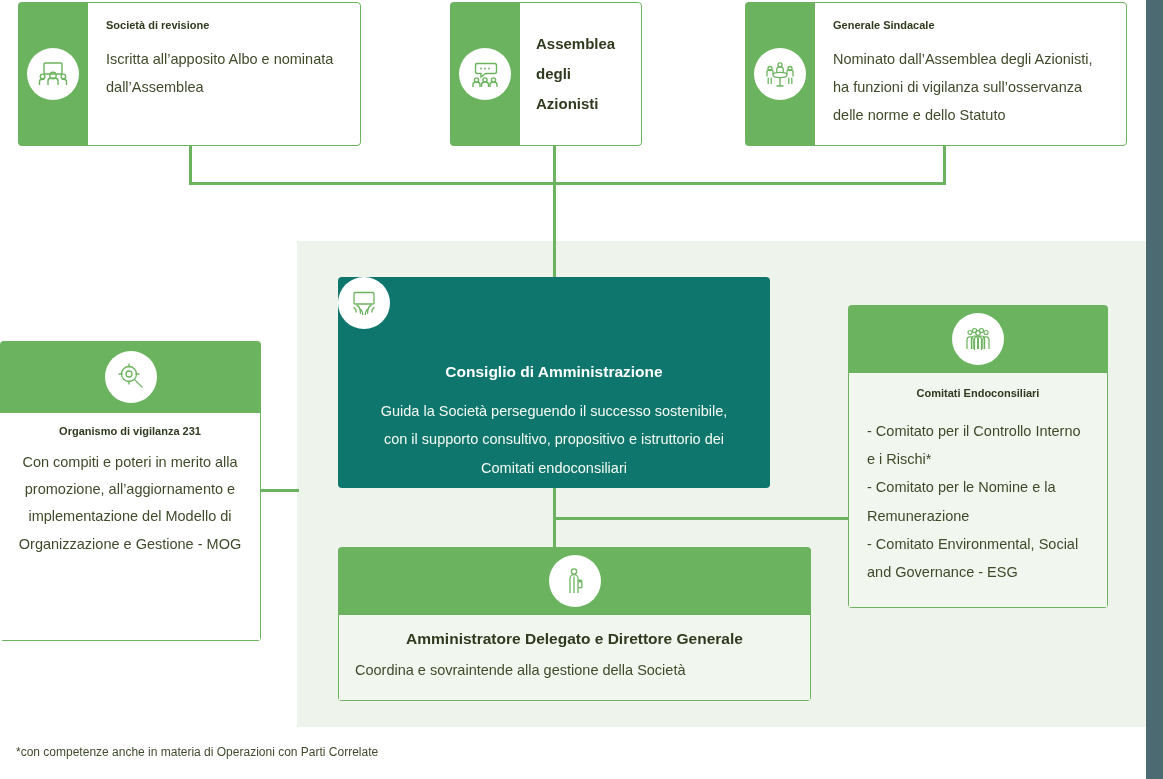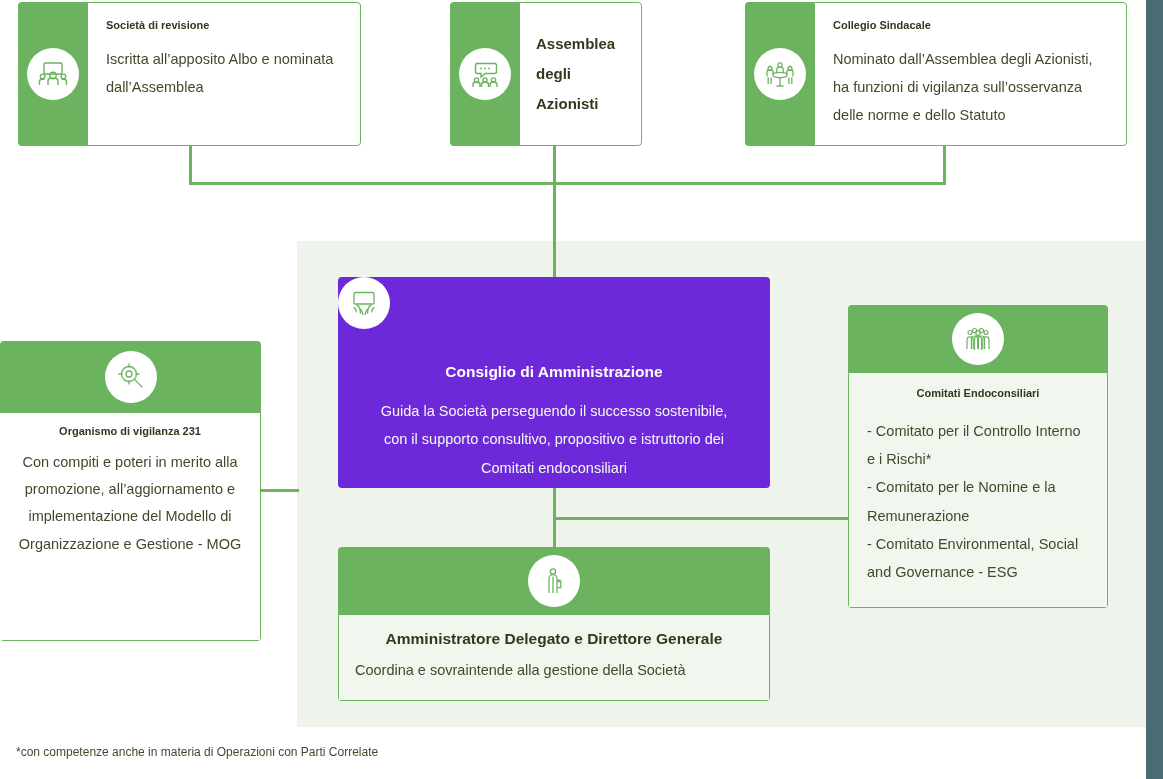--- a/index.html
+++ b/index.html
@@ -144,21 +144,21 @@
     line-height: 2.0;
   }
 
   
   #card-collegio { left: 745px; top: 2px; width: 382px; height: 144px; }
   #card-collegio .title { margin-bottom: 12px; }
 
   
   #card-cda {
     left: 338px; top: 277px; width: 432px; height: 211px;
-    background: #6d28d9;
+    background: #0f766e;
     border-radius: 4px;
     padding: 0;
   }
   #card-cda .head { height: 86px; background: transparent; }
   #card-cda .cda-title {
     color: #ffffff;
     font-weight: bold;
     font-size: 15.5px;
     text-align: center;
     margin: 0 0 14px 0;
@@ -189,21 +189,21 @@
   #card-organismo .body {
     background: #ffffff;
     height: 228px;
     padding: 12px 14px 10px 14px;
     border-left: none;
   }
   #card-organismo .title { text-align: center; margin-bottom: 10px; }
   #card-organismo .desc { text-align: center; line-height: 1.88; }
 
   
-  #card-ad { left: 338px; top: 547px; width: 432px; height: 154px; }
+  #card-ad { left: 338px; top: 547px; width: 473px; height: 154px; }
   #card-ad .head { height: 68px; }
   #card-ad .body {
     background: #f1f6ef;
     height: 86px;
     padding: 14px 16px 10px 16px;
   }
   #card-ad .title { text-align: center; margin-bottom: 12px; font-size: 15.5px; }
   #card-ad .desc { text-align: left; margin: 0; line-height: 1.4; }
 
   
@@ -296,21 +296,21 @@
           <path d="M5.2 20.5V27"></path>
             <path d="M8.2 20.5V27"></path>
           <circle cx="27" cy="11.5" r="2"></circle>
           <path d="M30 19.5v-4.6c0-1.2-1-2.1-2.2-2.1h-1.6c-1.2 0-2.2.9-2.2 2.1v2.6"></path>
           <path d="M28.8 20.5V27"></path>
             <path d="M25.8 20.5V27"></path>
         </svg>
       </div>
     </div>
     <div class="body">
-      <div class="title">Collegio Sindacale</div>
+      <div class="title">Generale Sindacale</div>
       <div class="desc">Nominato dall’Assemblea degli Azionisti, ha funzioni di vigilanza sull’osservanza delle norme e dello Statuto</div>
     </div>
   </div>
 
   <div class="card" id="card-cda">
     <div class="head">
       <div class="icon-circle">
         <svg width="34" height="34" viewBox="0 0 34 34" fill="none" stroke="#6cb35f" stroke-width="1.3">
           <rect x="7" y="6.5" width="20" height="11.5" rx="1.2"></rect>
           <path d="M9.5 19.5c1.6 0 2.6 1.3 3.1 2.8.6 1.8.9 3.6.9 5.5"></path>

